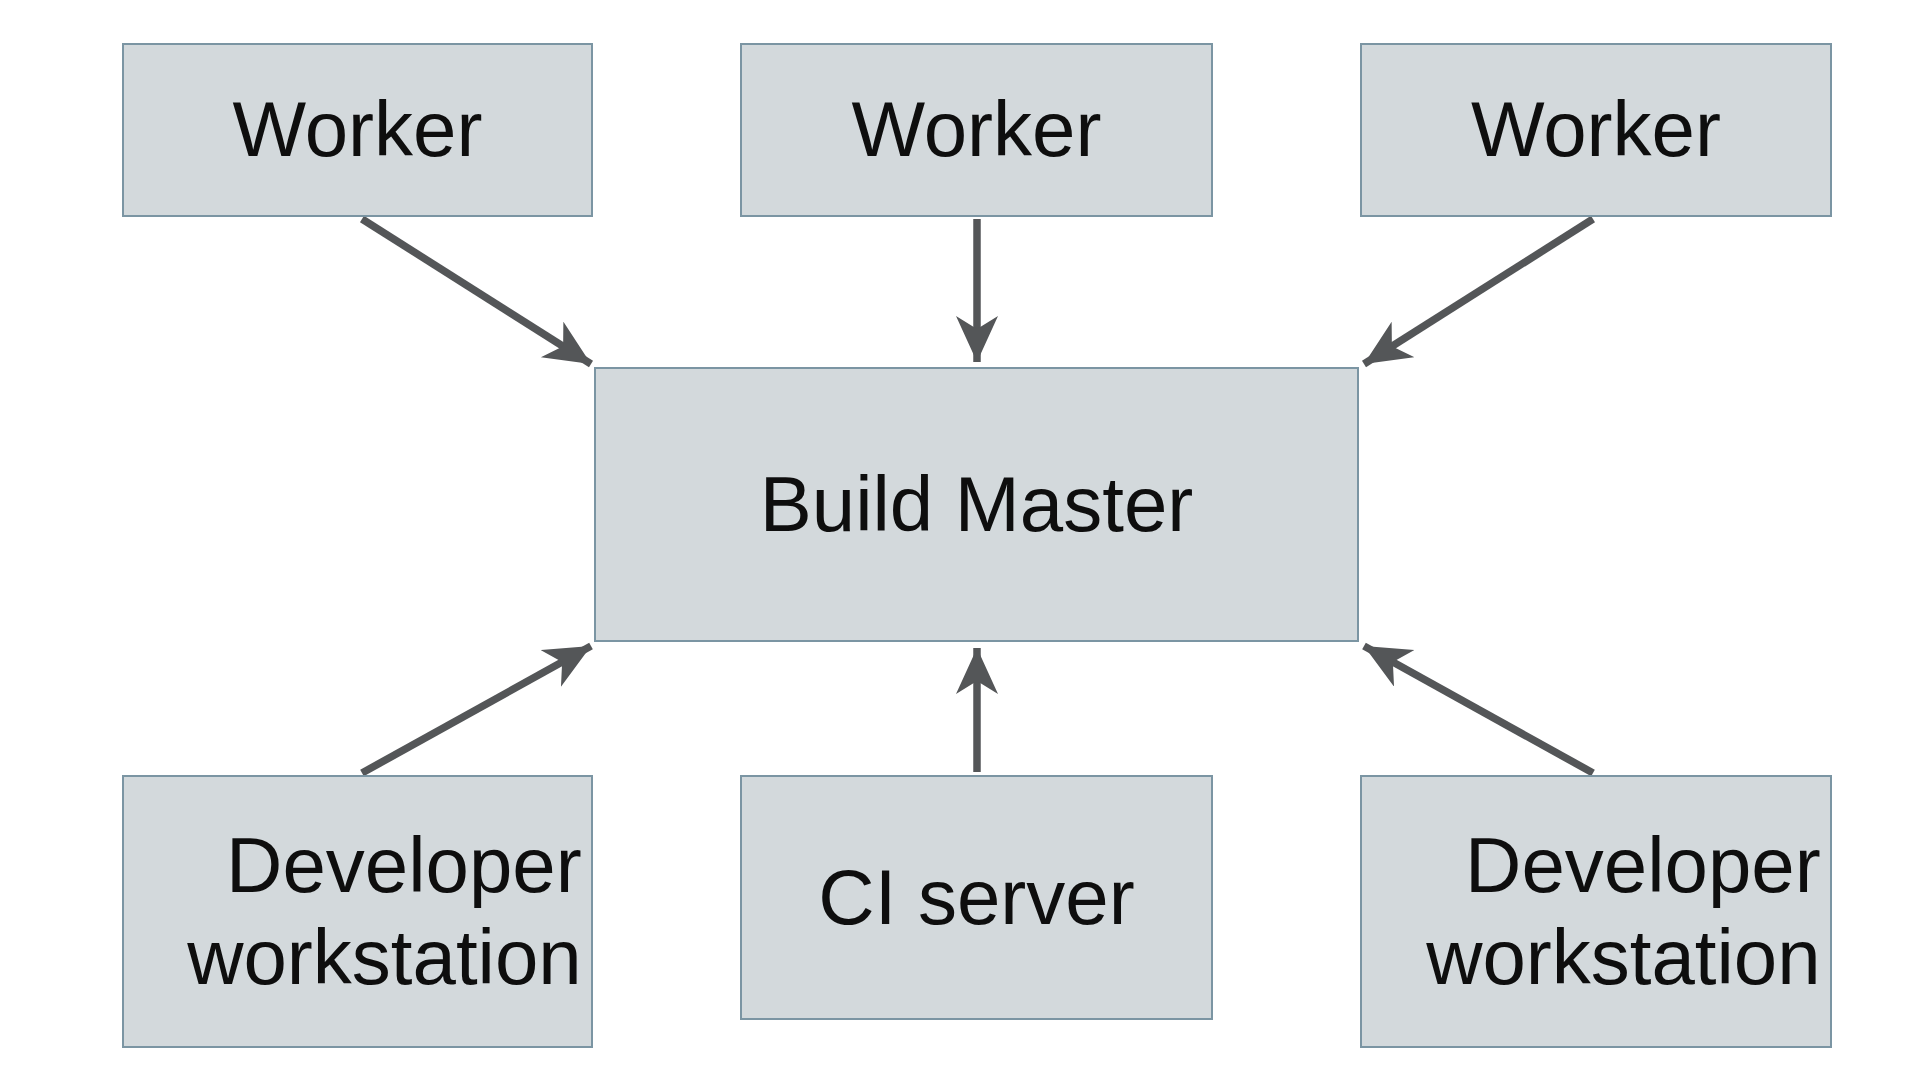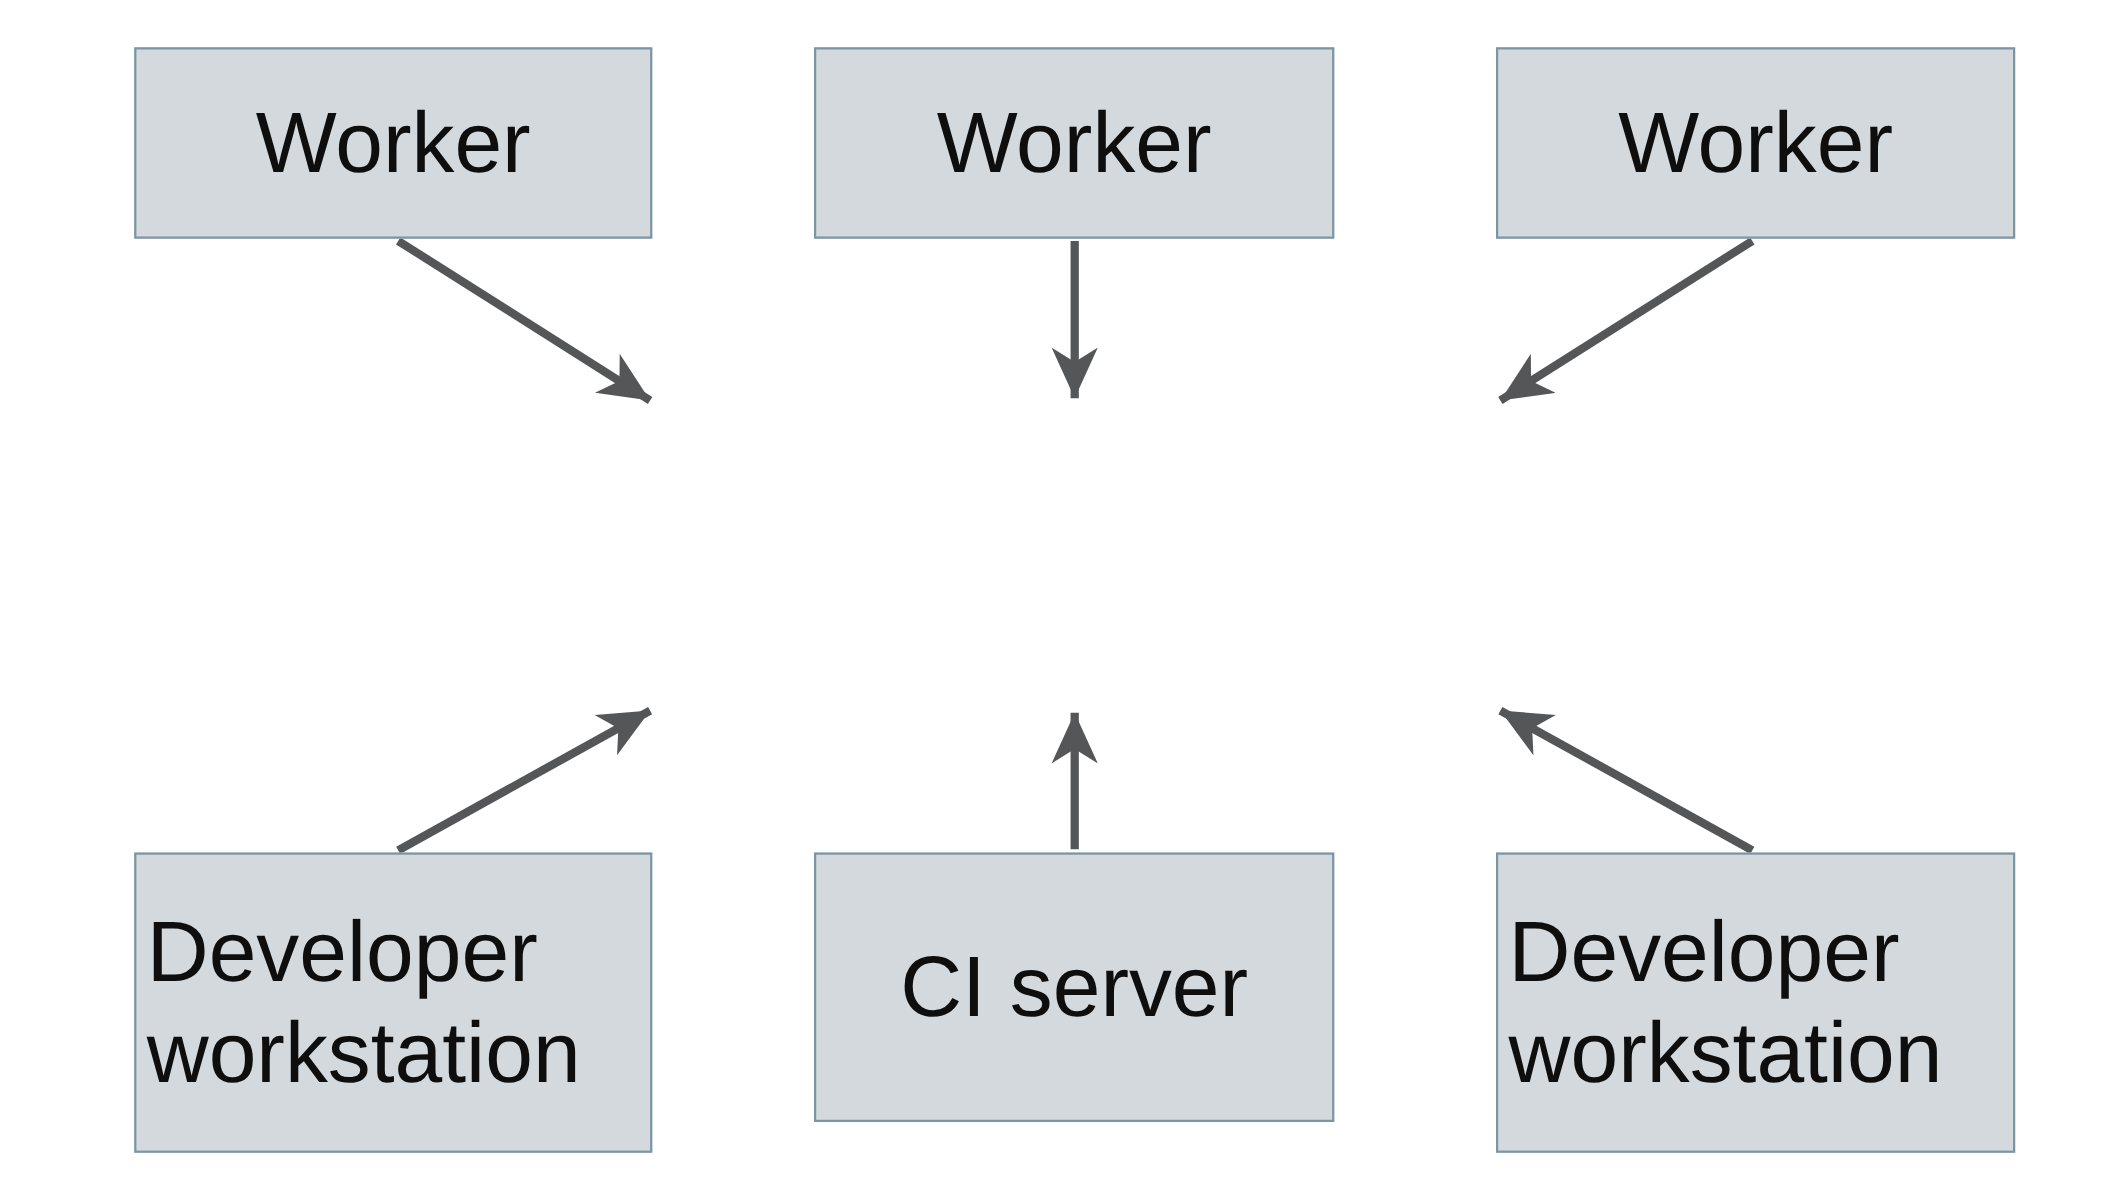--- a/index.html
+++ b/index.html
@@ -24,21 +24,21 @@
   .arrows line{
     stroke:var(--arrow);
     stroke-width:7.5;
   }
   .node{
     position:absolute;
     box-sizing:border-box;
     background:var(--node_fill);
     border:2px solid var(--node_border);
     display:flex;align-items:center;justify-content:center;
-    text-align:left;
+    text-align:right;
     color:var(--text);
     font-size:78px;
     line-height:1.17;
     letter-spacing:0px;
   }
   .worker-tl{left:122px;top:43px;width:471px;height:174px;}
   .worker-tc{left:740px;top:43px;width:473px;height:174px;}
   .worker-tr{left:1360px;top:43px;width:472px;height:174px;}
   .build-master{left:594px;top:367px;width:765px;height:275px;}
   .dev-left{left:122px;top:775px;width:471px;height:273px;}
@@ -70,20 +70,23 @@
   </div>
 
   <div class="node worker-tc">
     <span>Worker</span>
   </div>
 
   <div class="node worker-tr">
     <span>Worker</span>
   </div>
 
+  <div class="node build-master">
+    <span>Build Master</span>
+  </div>
 
   <div class="node dev-left">
     <span>Developer workstation</span>
   </div>
 
   <div class="node ci-server">
     <span>CI server</span>
   </div>
 
   <div class="node dev-right">

